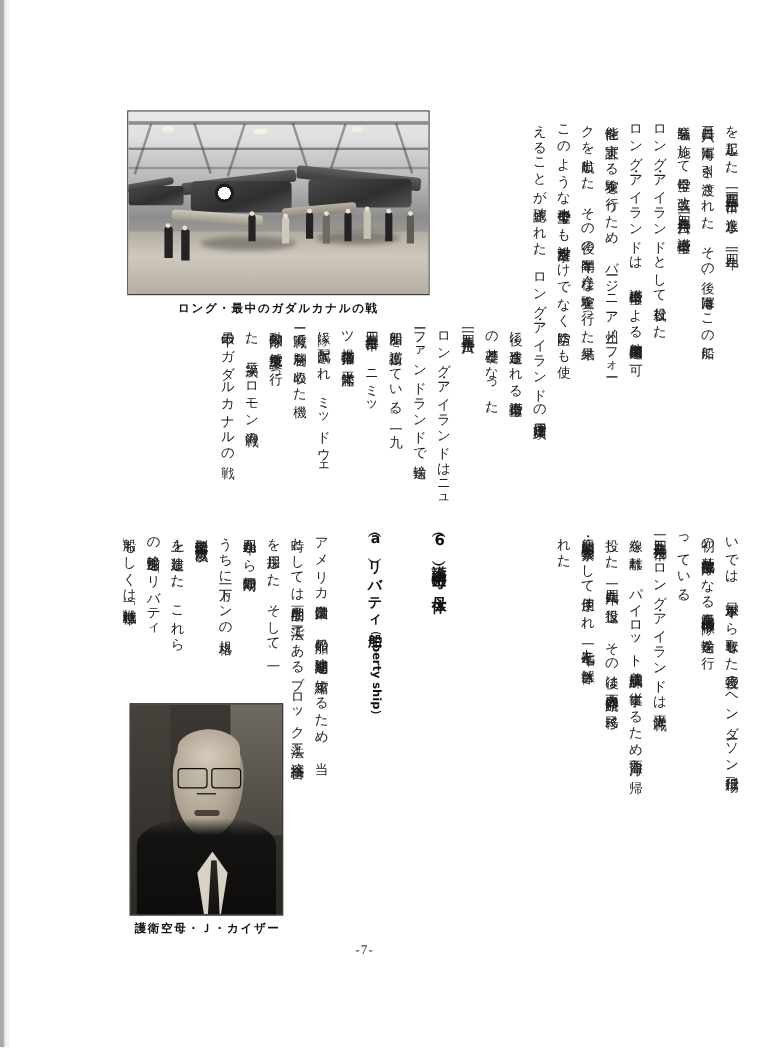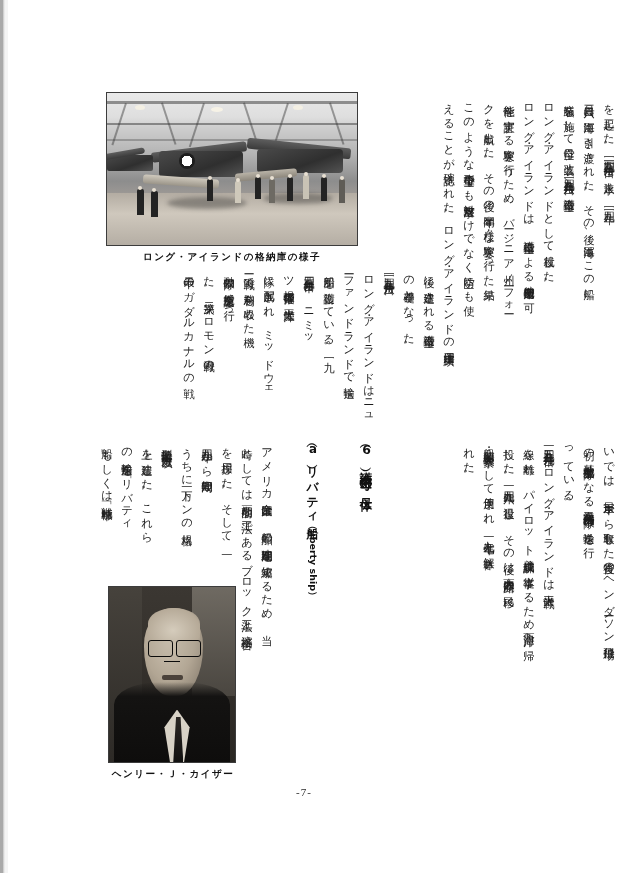--- a/index.html
+++ b/index.html
@@ -259,42 +259,42 @@
         <div class="crew" style="left:180px; top:84px; width:6px; height:24px;"></div>
         <div class="crewhead" style="left:181px; top:81px;"></div>
         <div class="crew" style="left:196px; top:82px; width:6px; height:24px; background:#c9c3b5;"></div>
         <div class="crewhead" style="left:197px; top:79px;"></div>
         <div class="crew" style="left:214px; top:84px; width:6px; height:24px;"></div>
         <div class="crewhead" style="left:215px; top:81px;"></div>
         <div class="crew" style="left:232px; top:86px; width:6px; height:24px; background:#5f5c56;"></div>
         <div class="crewhead" style="left:233px; top:83px;"></div>
       </div>
     </div>
-    <div class="caption">ロング・アイランドの格納庫の様子</div>
+    <div class="caption">ロング・最中のガダルカナルの戦</div>
   </div>
 
   <div class="figure" style="left:108px; top:586px; width:130px;">
     <div class="photo" style="width:126px; height:175px;">
       <div class="portrait">
         <div class="bg-panel"></div>
         <div class="bg-panel2"></div>
         <div class="head"></div>
         <div class="forehead"></div>
         <div class="glasses">
           <div class="lens" style="left:0;"></div>
           <div class="lens" style="right:0;"></div>
         </div>
         <div class="bridge"></div>
         <div class="mouth"></div>
         <div class="suit"></div>
         <div class="shirt"></div>
         <div class="tie"></div>
       </div>
     </div>
-    <div class="caption">ヘンリー・Ｊ・カイザー</div>
+    <div class="caption">護衛空母・Ｊ・カイザー</div>
   </div>
 
   <div class="vtext" style="right:17px;  top:96px; height:300px;">を起工した。一九四〇年一月十一日に進水し、一九四一年</div>
   <div class="vtext" style="right:37px;  top:96px; height:300px;">三月六日に海軍に引き渡された。その後、海軍はこの船に</div>
   <div class="vtext" style="right:57px;  top:96px; height:300px;">艤装を施して空母に改装、一九四一年六月二日、護衛空母</div>
   <div class="vtext" style="right:77px;  top:96px; height:300px;">ロング・アイランドとして就役した。</div>
   <div class="vtext" style="right:97px;  top:96px; height:300px;">ロング・アイランドは、護衛空母による航空機運用の可</div>
   <div class="vtext" style="right:117px; top:96px; height:300px;">能性を実証する実験を行うため、バージニア州ノーフォー</div>
   <div class="vtext" style="right:137px; top:96px; height:300px;">クを出航した。その後の半年間、様々な実験を行った結果、</div>
   <div class="vtext" style="right:157px; top:96px; height:300px;">このような小型空母でも対潜攻撃だけでなく防空にも使</div>

